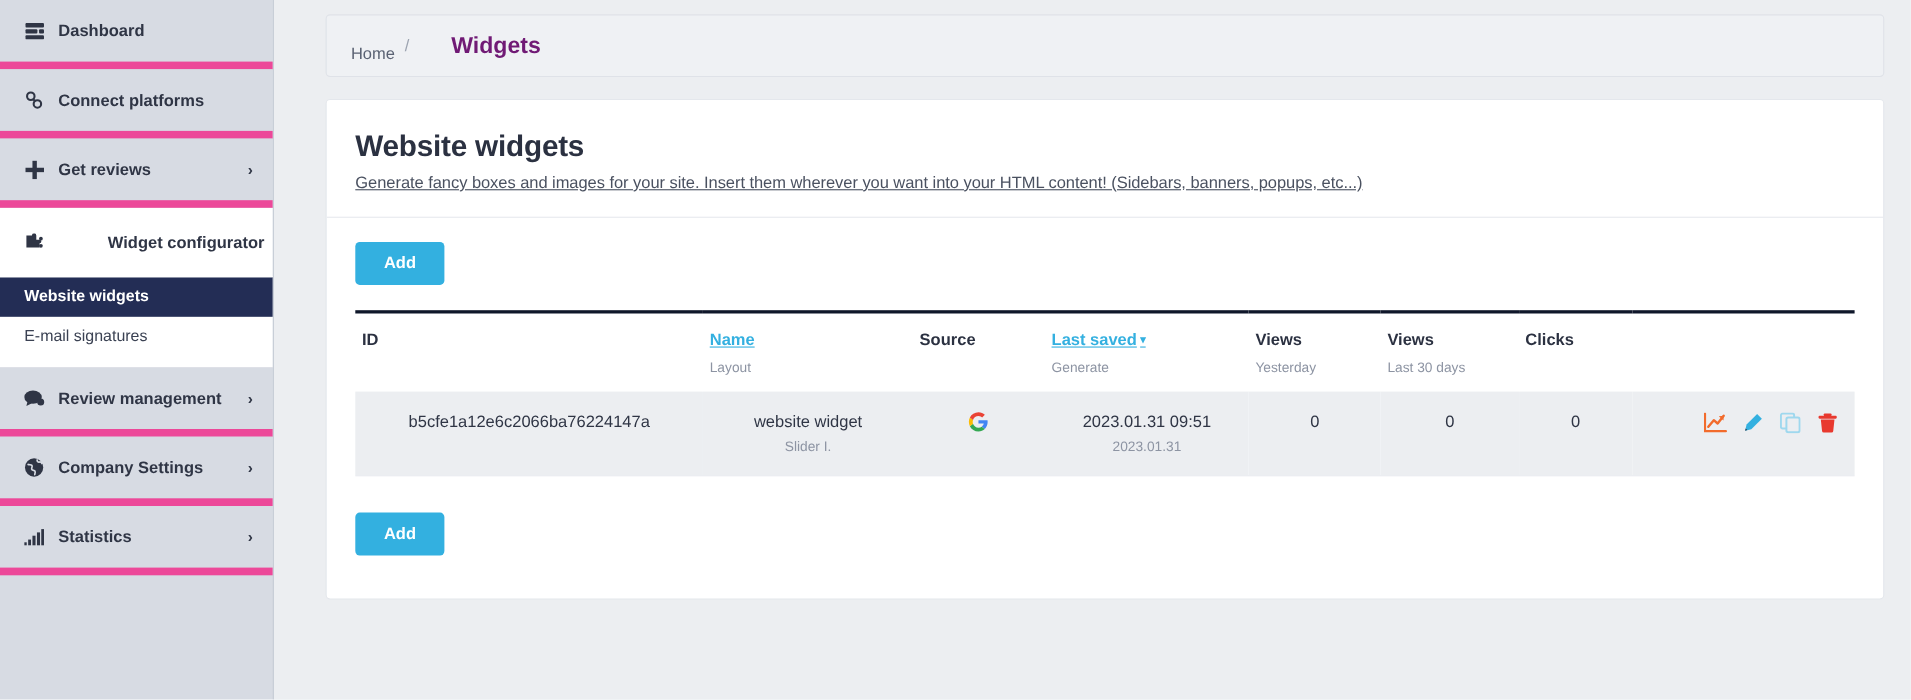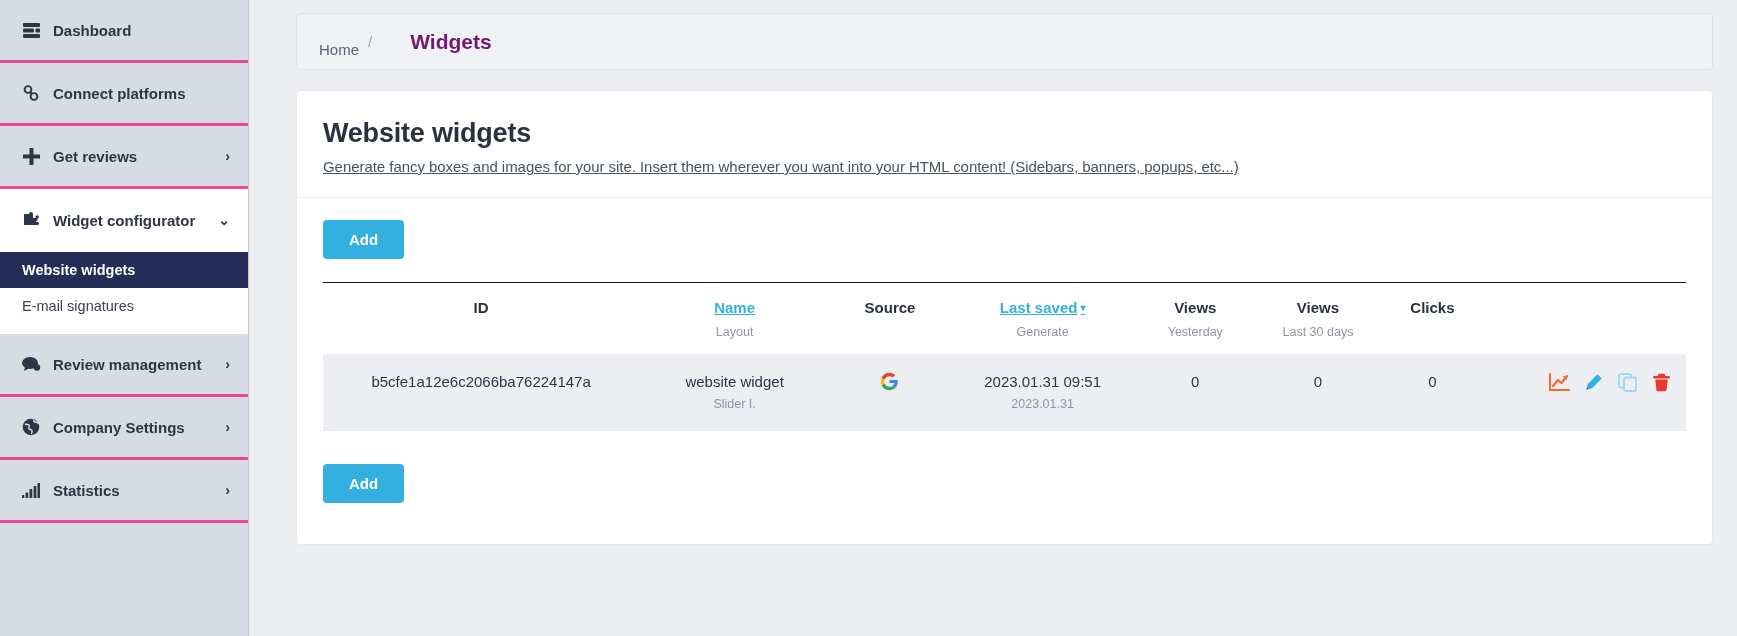--- a/index.html
+++ b/index.html
@@ -32,31 +32,32 @@
     border-right: 1px solid #c3c8d2;
     overflow: hidden;
   }
 
   .nav-item {
     display: flex;
     align-items: center;
     height: 63px;
     padding: 0 18px 0 20px;
     background: #d7dbe3;
-    border-bottom: 3px solid #ec4899;
+    border-bottom: 7px solid #ec4899;
     color: #2f3545;
     font-weight: bold;
     font-size: 15px;
     cursor: pointer;
     position: relative;
   }
 
   .nav-item.open {
     background: #ffffff;
     border-bottom: 1px solid #ffffff;
+    gap: 45px;
   }
 
   .nav-icon {
     width: 22px;
     min-width: 22px;
     display: inline-flex;
     align-items: center;
     justify-content: center;
     margin-right: 11px;
     color: #2f3545;
@@ -179,26 +180,26 @@
 
   
   .tbl {
     width: 100%;
     border-collapse: collapse;
     margin-top: 23px;
     table-layout: fixed;
   }
 
   .tbl th {
-    border-top: 1px solid #0f172a;
+    border-top: 3px solid #0f172a;
     padding: 16px 6px 14px 6px;
     font-size: 15px;
     font-weight: bold;
     color: #2b3141;
-    text-align: center;
+    text-align: left;
     vertical-align: top;
   }
 
   .th-main { display: block; line-height: 1.25; }
   .th-main.link { color: #33b0e0; cursor: pointer; text-decoration: underline; }
   .th-sub {
     display: block;
     font-size: 12.5px;
     font-weight: normal;
     color: #8d94a3;

